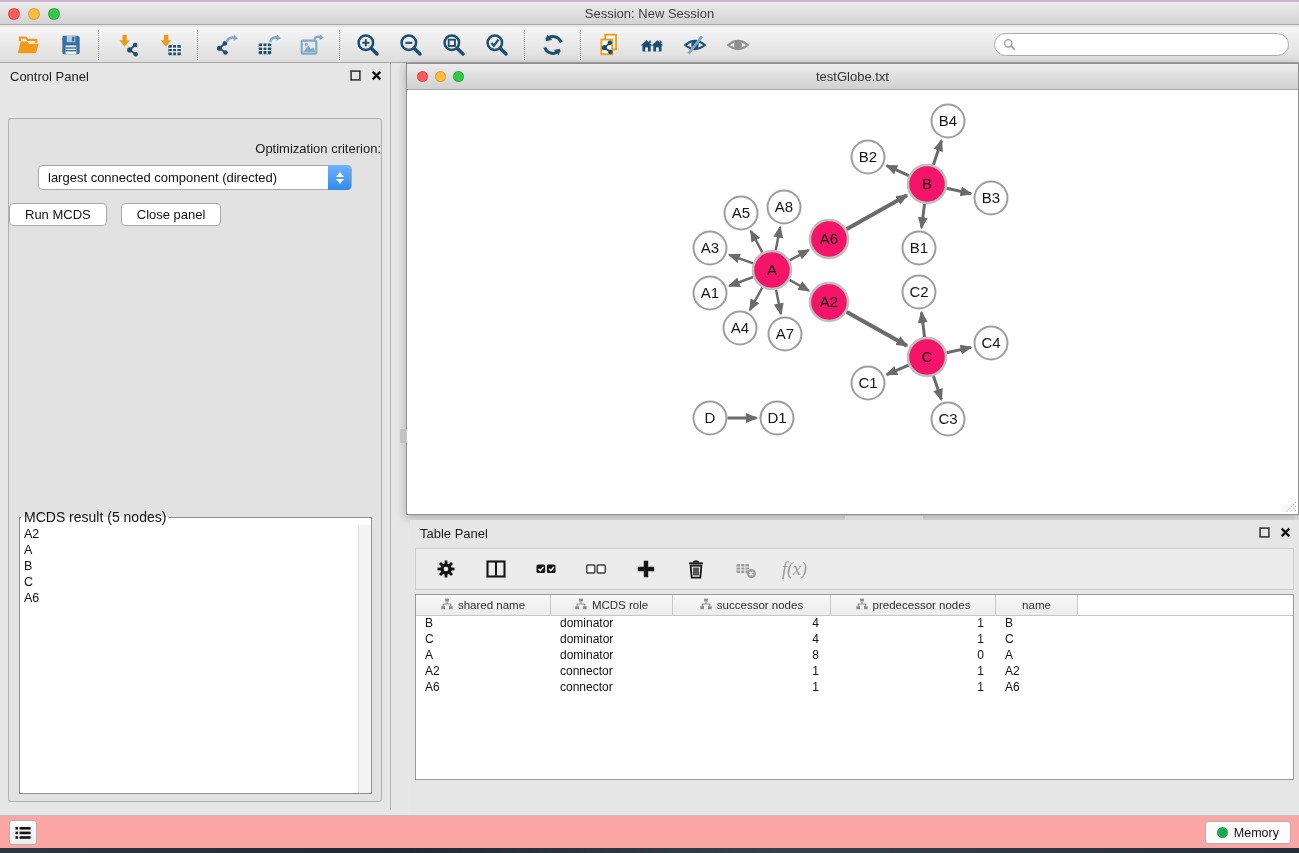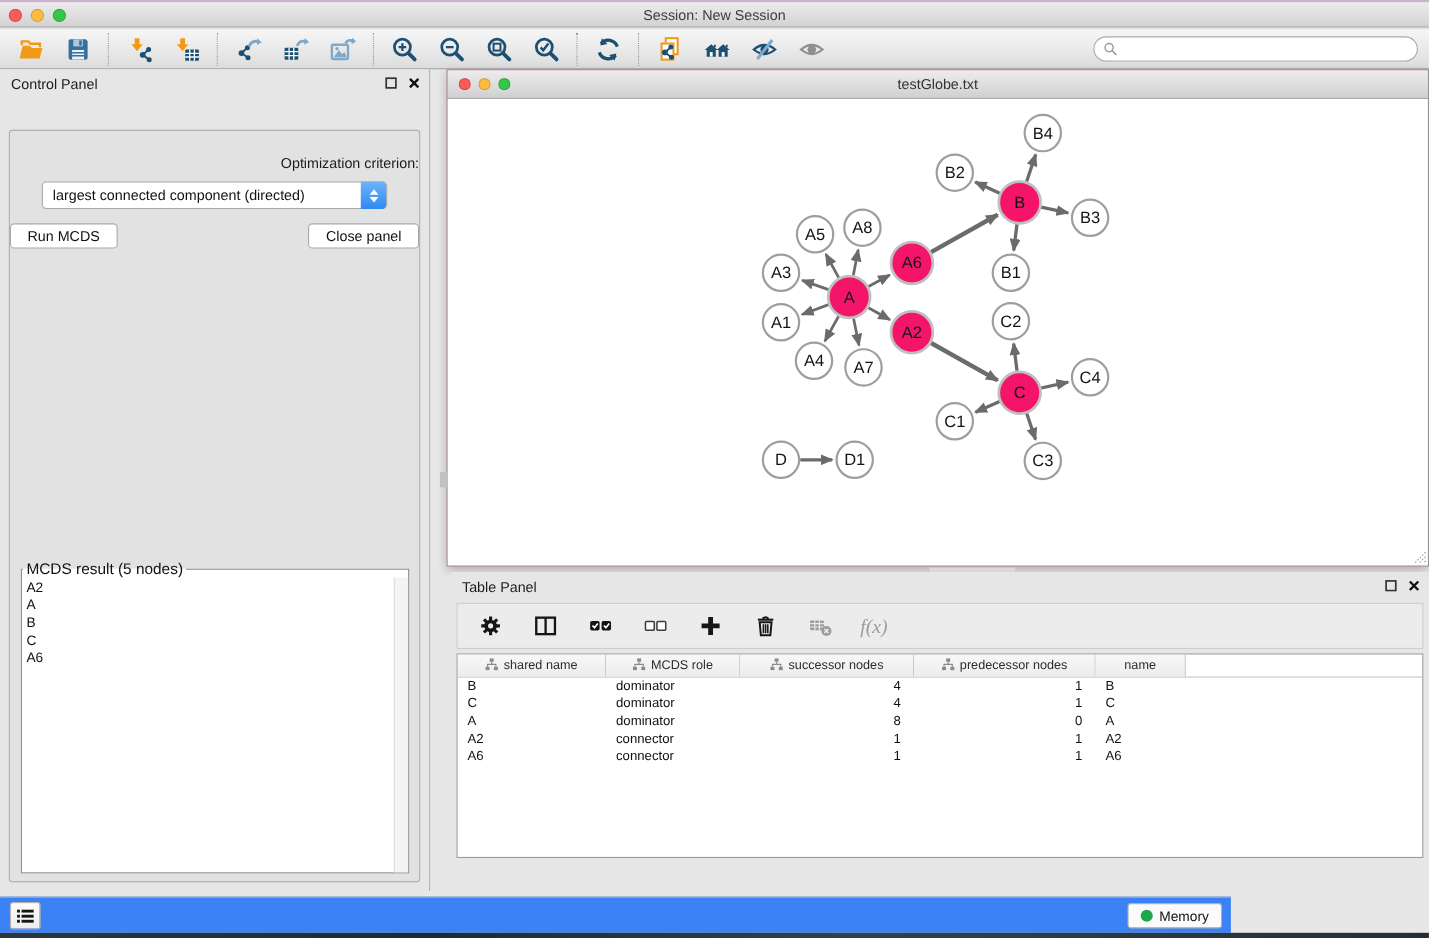--- a/index.html
+++ b/index.html
@@ -50,21 +50,21 @@
   .opt-label { text-align:right; margin-top:22px; font-size:13px; color:#1c1c1c; }
   #criterion-select { position:relative; margin:9px auto 0; width:314px; height:25px; background:#fff;
     border:1px solid #a9a9a9; border-radius:4px; font-size:13px; color:#111;
     display:flex; align-items:center; padding-left:9px; }
   .select-btn { position:absolute; right:0; top:-1px; bottom:-1px; width:23px;
     background:linear-gradient(#6fb2fe,#2f8af0); border-radius:0 4px 4px 0;
     display:flex; flex-direction:column; align-items:center; justify-content:center; gap:2px; }
   .select-btn i { width:0; height:0; border-left:4px solid transparent; border-right:4px solid transparent; display:block; }
   .select-btn .up { border-bottom:5px solid #fff; }
   .select-btn .dn { border-top:5px solid #fff; }
-  .btn-row { display:flex; justify-content:space-between; gap:14px; margin-top:13px; }
+  .btn-row { display:flex; justify-content:flex-start; gap:14px; margin-top:13px; }
   .btn { background:#fff; border:1px solid #a9a9a9; border-radius:4px; height:23px;
     padding:0 15px; font-size:13px; color:#111; font-family:inherit; }
   #mcds-box { position:absolute; left:10px; right:9px; top:390px; bottom:7px;
     background:#fff; border:1px solid #8f8f8f; }
   #mcds-box legend { font-size:14px; color:#111; padding:0 3px; margin-left:1px; }
   #mcds-list { padding:1px 0 0 4px; }
   .mcds-item { font-size:12.5px; line-height:16px; color:#111; }
   .vtrack { position:absolute; top:0; right:0; bottom:0; width:13px; background:#f4f4f4; border-left:1px solid #ddd; }
 
   
@@ -93,22 +93,22 @@
   .th { background:linear-gradient(#f8f8f8,#ececec); border-right:1px solid #c9c9c9;
     display:flex; align-items:center; justify-content:center; gap:5px;
     font-size:11.5px; color:#2c2c2c; flex:none; }
   .trow { display:flex; height:15.8px; align-items:center; }
   .td { font-size:12px; color:#111; flex:none; line-height:15px; }
   .td.l { text-align:left; padding-left:9px; }
   .td.r { text-align:right; padding-right:12px; }
   #table-tabs-row { position:absolute; left:0; right:0; bottom:6px; text-align:center; }
 
   
-  #statusbar { position:absolute; left:0; top:815px; width:1119px; height:33px;
-    background:#3b82f6; border-top:1px solid #bdbdbd; }
+  #statusbar { position:absolute; left:0; top:815px; width:1299px; height:33px;
+    background:#fca5a5; border-top:1px solid #bdbdbd; }
   #tasks-button { position:absolute; left:9px; top:4px; width:28px; height:25px; background:linear-gradient(#fdfdfd,#ededed);
     border:1px solid #b2b2b2; border-radius:3px; display:flex; align-items:center; justify-content:center; }
   #memory-button { position:absolute; right:8px; top:5px; height:23px; background:#fbfbfb;
     border:1px solid #b0b0b0; border-radius:3px; display:flex; align-items:center; gap:6px;
     padding:0 11px; font-size:12.5px; color:#111; font-family:inherit; }
   #memory-button .dot { width:11px; height:11px; border-radius:50%; background:#1ba94c; }
   #bottom-strip { position:absolute; left:0; top:848px; width:1299px; height:5px;
     background:linear-gradient(90deg,#2b3740,#1d2a34 30%,#33414a 60%,#222f39); }
 </style>
 </head>

